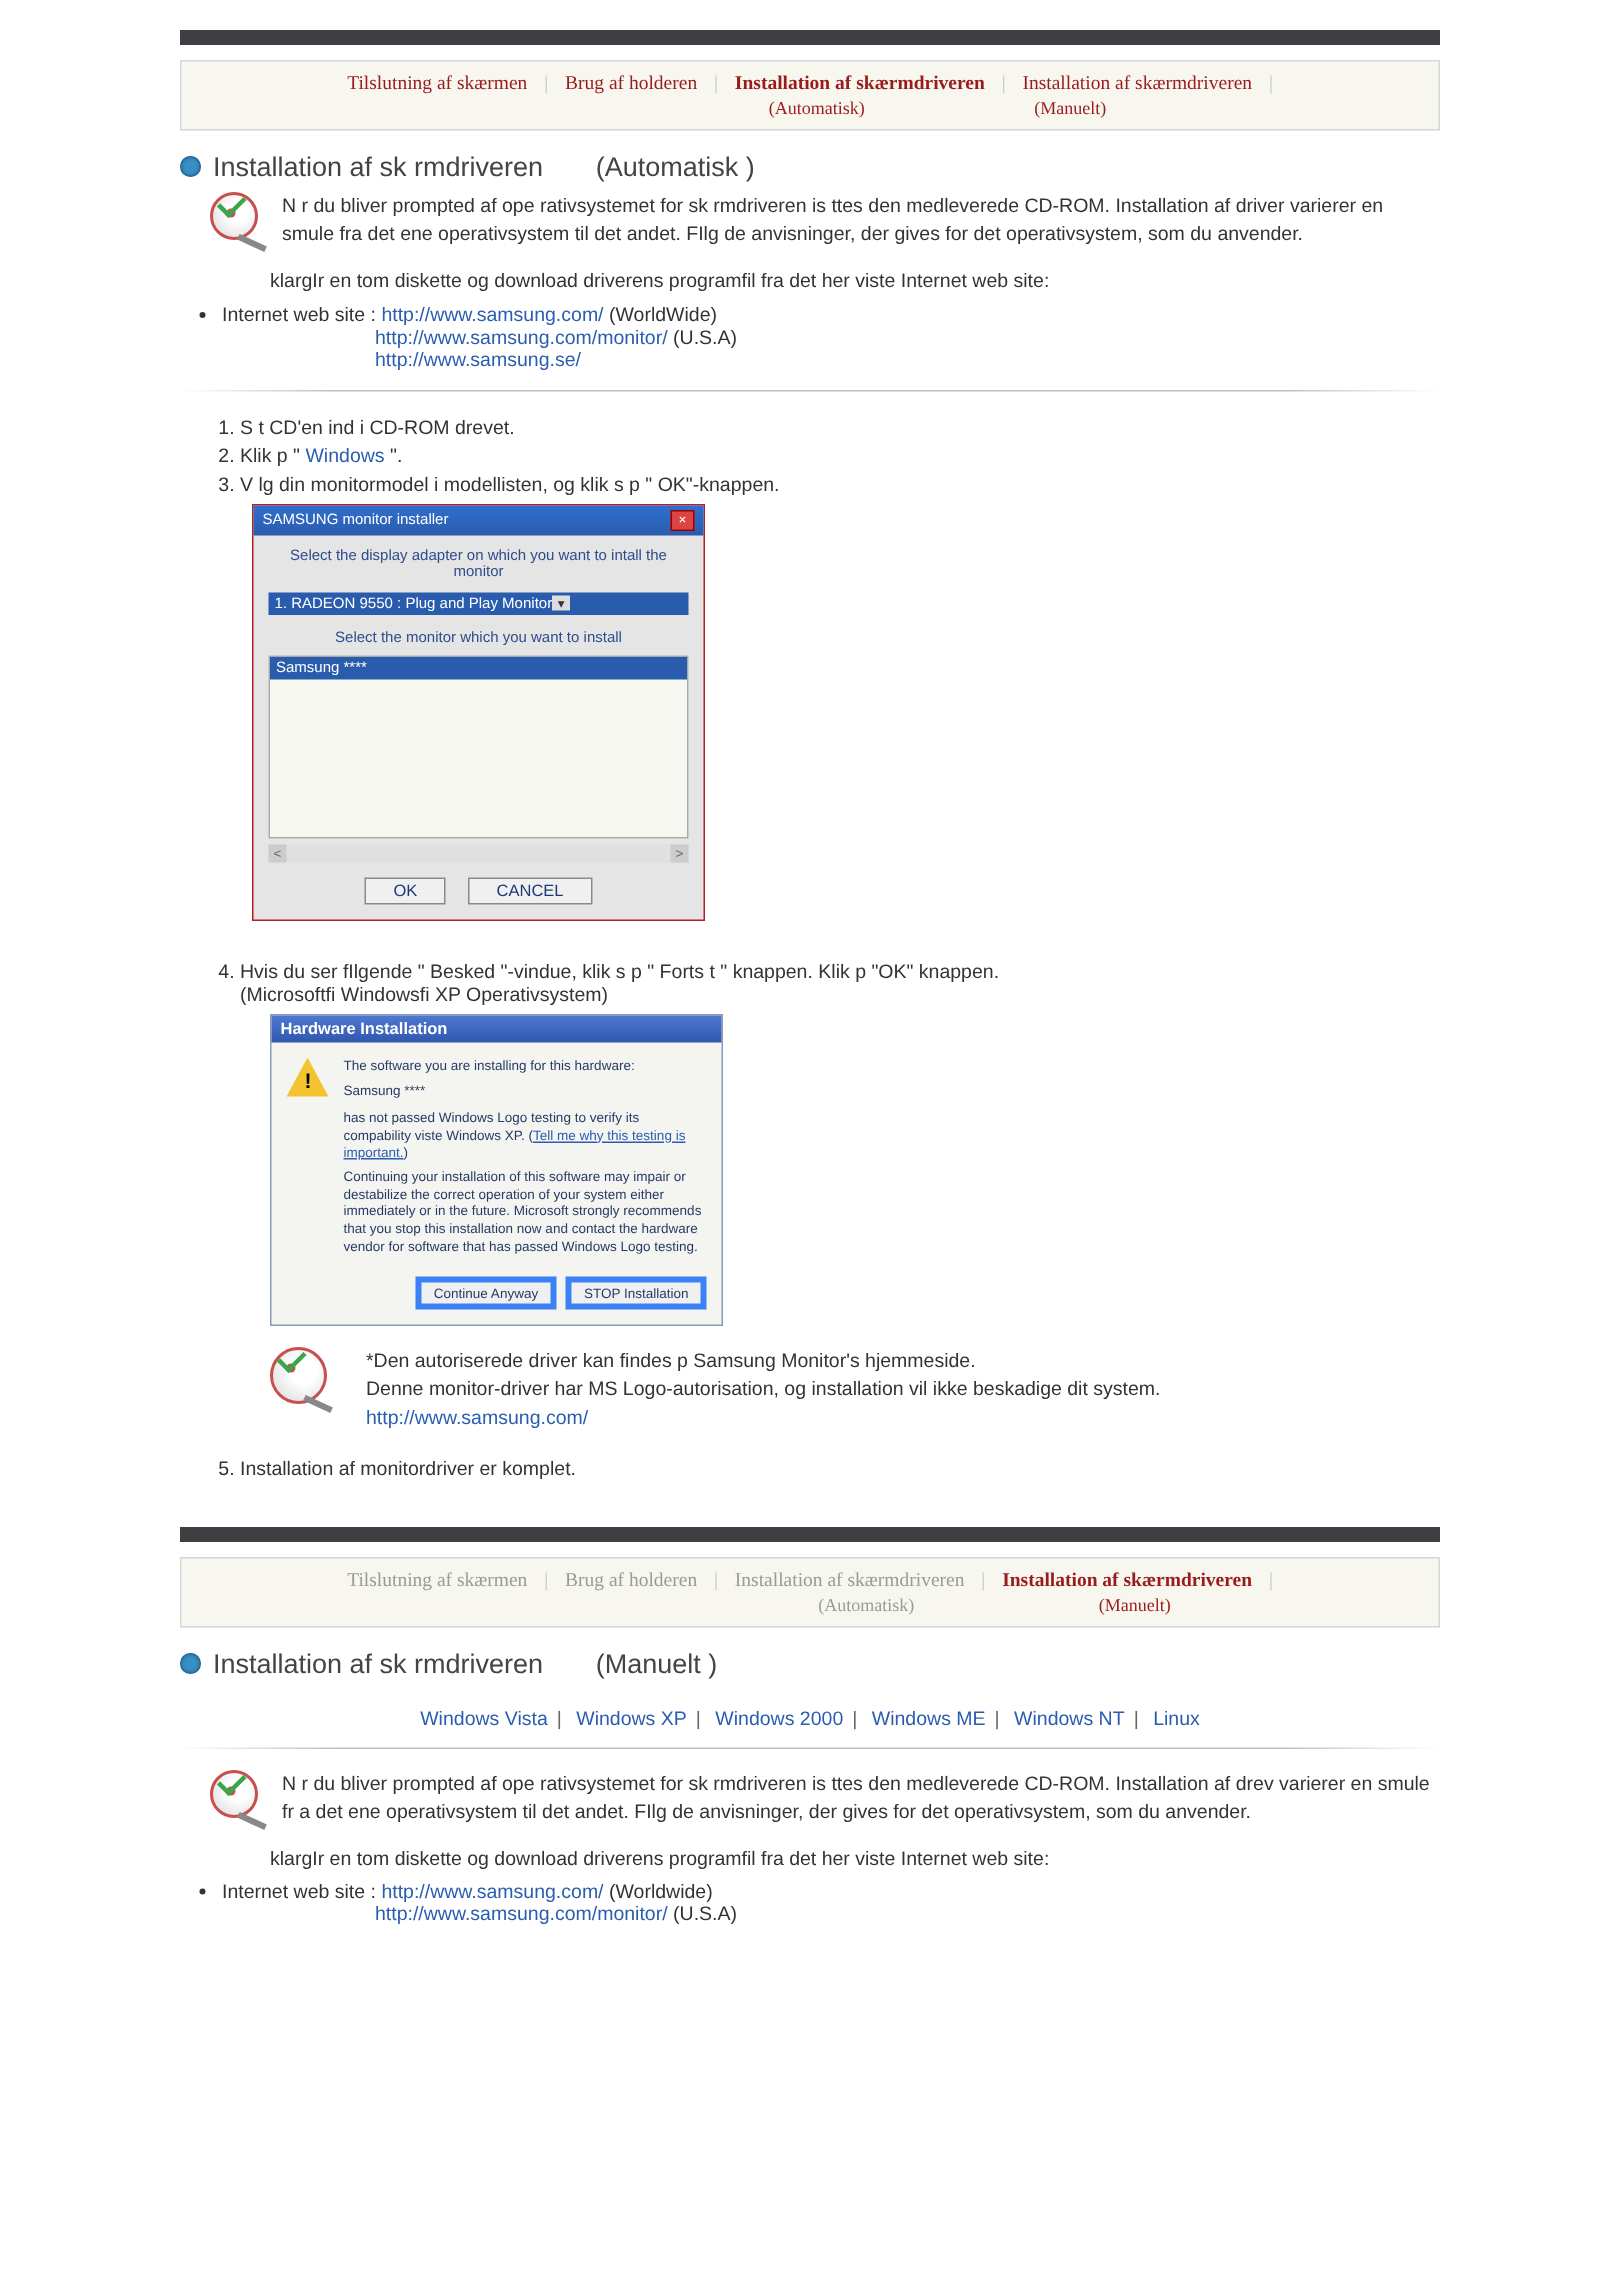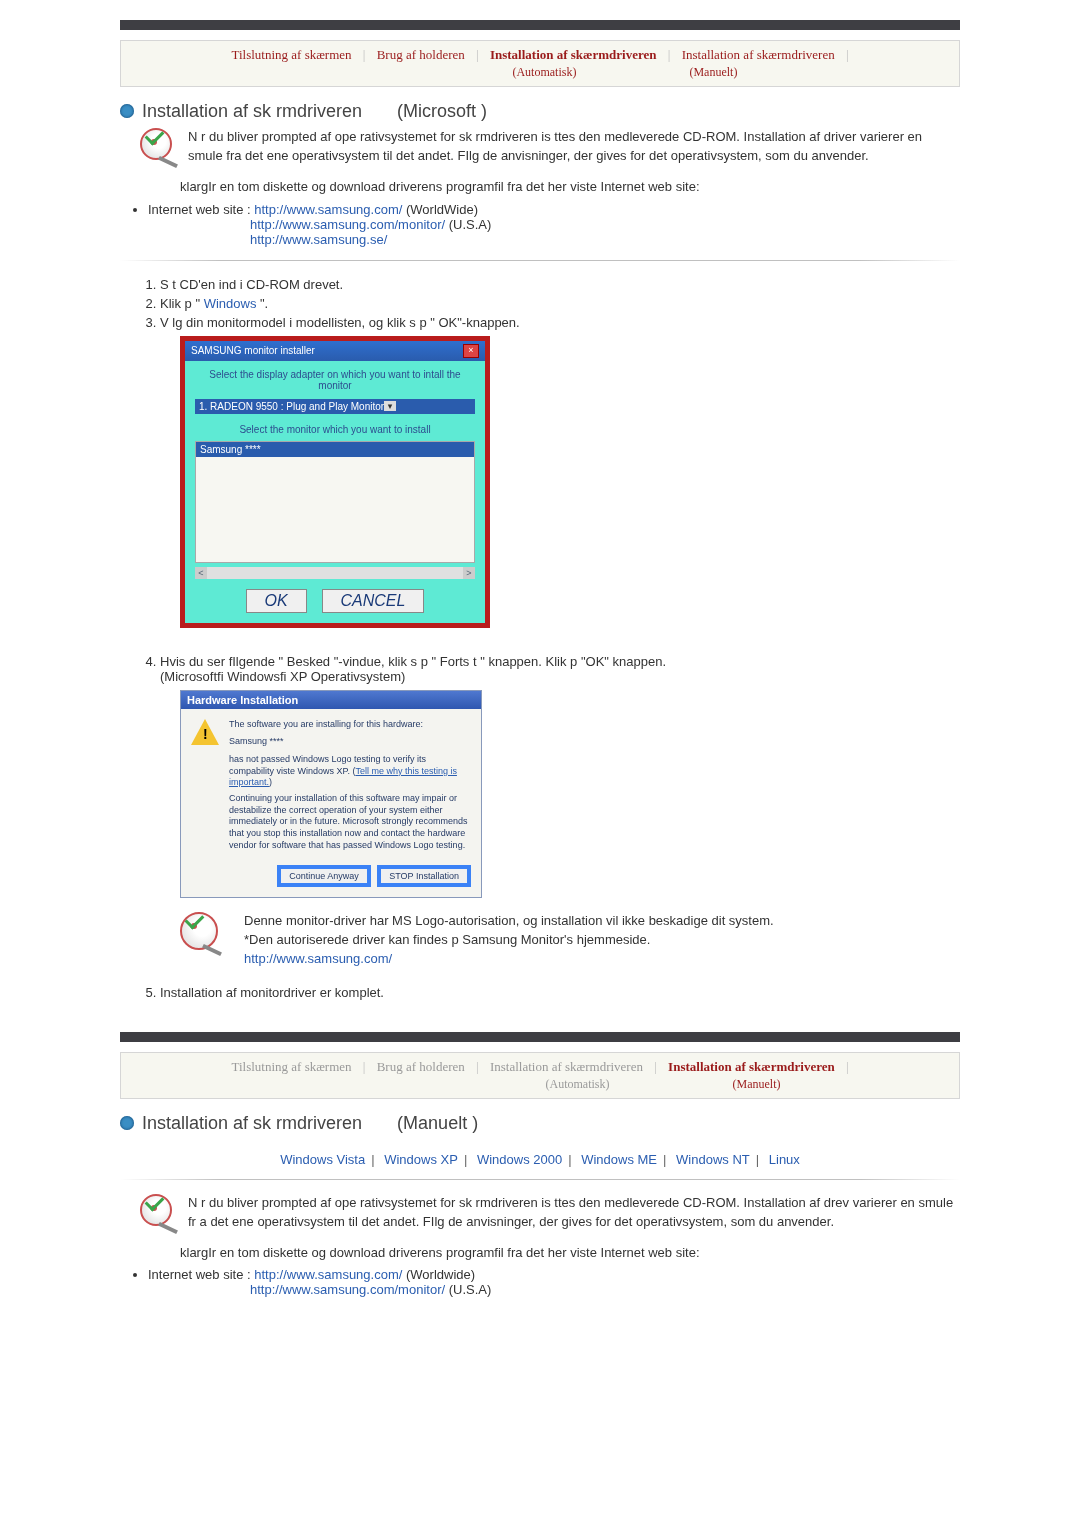--- a/index.html
+++ b/index.html
@@ -139,23 +139,23 @@
   ol.steps {
     margin: 2px 0 0 40px;
     padding: 0;
   }
   ol.steps li {
     padding: 2px 0;
   }
   
   .installer {
     width: 300px;
-    border: 5px solid #b91c1c;
-    background: #5eead4;
-    margin-left: 60px;
+    border: 1px solid #b91c1c;
+    background: #e5e5e5;
+    margin-left: 48px;
     margin-top: 4px;
     font-size: 10px;
     color: #1a3a78;
   }
   .installer .titlebar {
     background: linear-gradient(#2f6fcf,#2a5cad);
     color: #fff;
     font-size: 10px;
     padding: 3px 6px;
     display: flex;
@@ -227,23 +227,22 @@
   }
   .installer .buttons {
     padding: 10px;
     text-align: center;
   }
   .installer .btn {
     display: inline-block;
     border: 1px solid #888;
     background: #f0f0f0;
     padding: 2px 18px;
-    font-size: 16px;
+    font-size: 11px;
     margin: 0 6px;
-    font-style: italic;
   }
   
   .warn {
     width: 300px;
     border: 1px solid #8899bb;
     background: #f4f4f0;
     margin-left: 60px;
     margin-top: 4px;
     font-size: 9px;
     color: #263b66;
@@ -342,21 +341,21 @@
       <span style="visibility:hidden">Tilslutning af skærmen</span>
       <span style="padding-left:56px">(Automatisk)</span>
       <span style="padding-left:110px">(Manuelt)</span>
     </span>
   </div>
 
   <div class="section-head">
     <div class="bullet-circle"></div>
     <div class="section-title">
       <span>Installation af sk rmdriveren</span>
-      <span class="paren">(Microsoft  )</span>
+      <span class="paren">(Automatisk  )</span>
     </div>
   </div>
 
   <div class="icon-row indent1" style="margin-left:20px">
     <div class="cd-icon">
       <div class="disc"></div>
         <div class="check"></div>
         <div class="pen"></div>
     </div>
     <div class="body-text">N r du bliver prompted af ope    rativsystemet for sk rmdriveren is ttes den medleverede CD-ROM. Installation af driver varierer en smule    fra det ene operativsystem   til det andet. FIlg de anvisninger, der gives for det operativsystem, som du anvender.</div>
@@ -445,22 +444,22 @@
 
   <div class="note">
     <div class="icon">
       <div class="cd-icon" style="width:40px;height:40px">
         <div class="disc" style="width:34px;height:34px"></div>
           <div class="check"></div>
           <div class="pen"></div>
       </div>
     </div>
     <div class="txt">
+      <div>*Den autoriserede driver kan findes p  Samsung Monitor's hjemmeside.</div>
       <div>Denne monitor-driver har MS Logo-autorisation, og installation vil ikke beskadige dit system.</div>
-      <div>*Den autoriserede driver kan findes p  Samsung Monitor's hjemmeside.</div>
       <a class="link">http://www.samsung.com/</a>
     </div>
   </div>
 
   <ol class="steps" start="5" style="margin-top:14px">
     <li>Installation af monitordriver er komplet.</li>
   </ol>
 
   <div class="topbar mt12" style="margin-top:30px"></div>
   <div class="tabblock">

